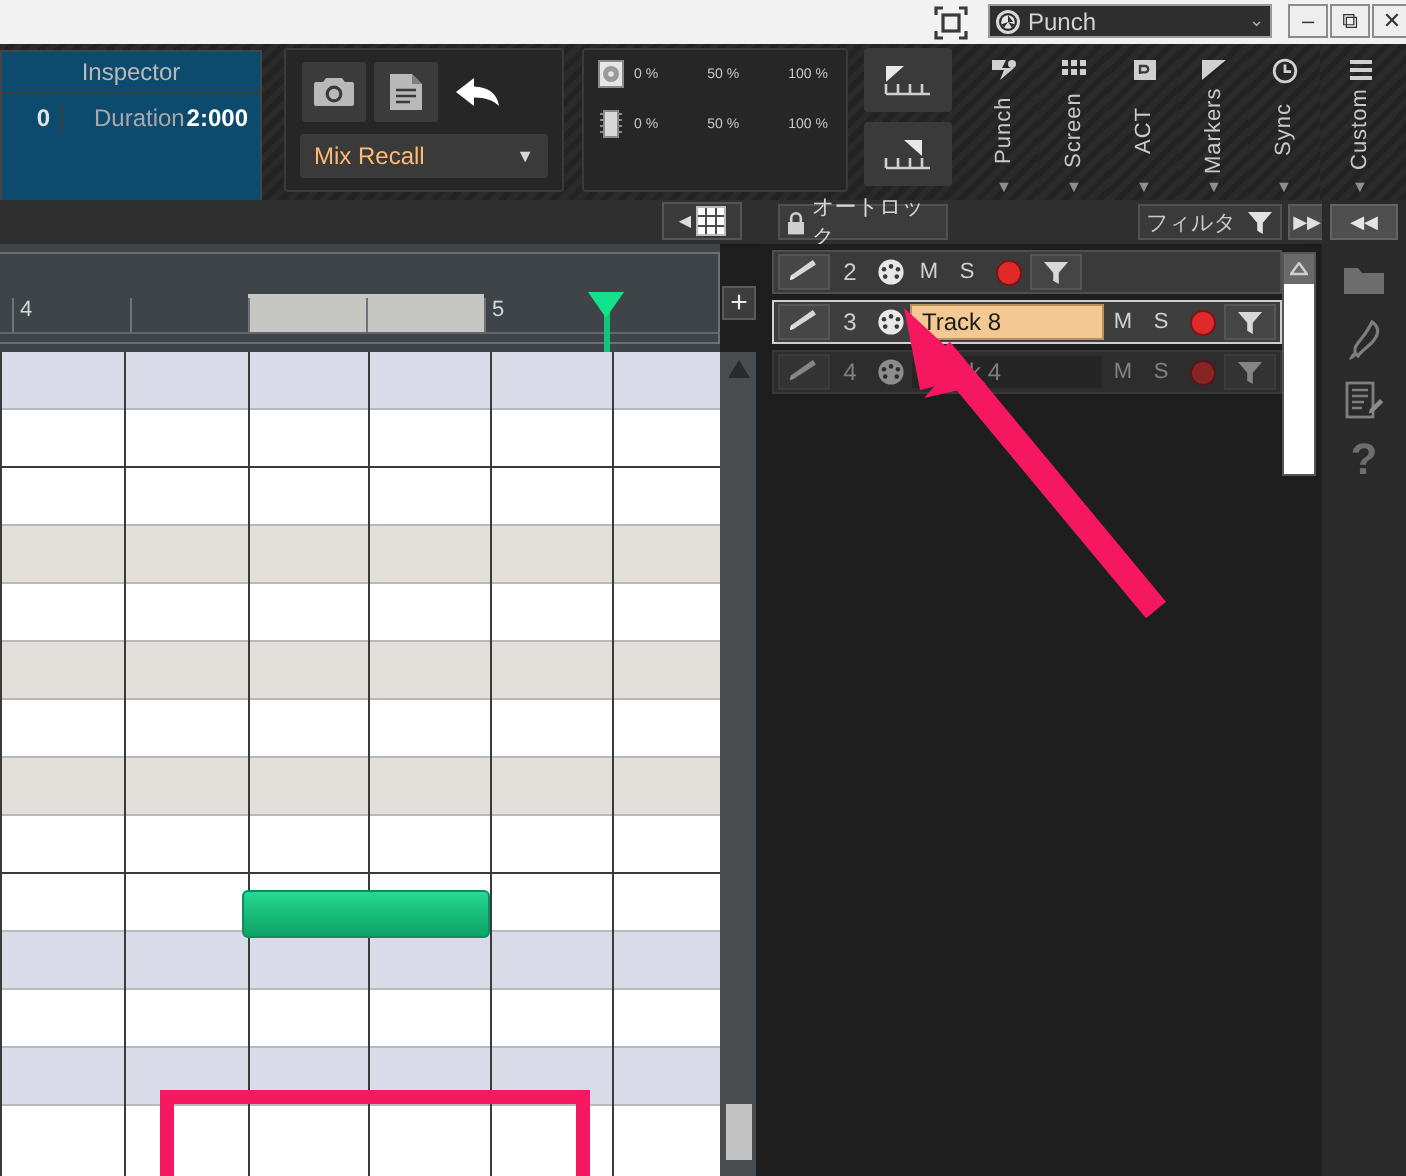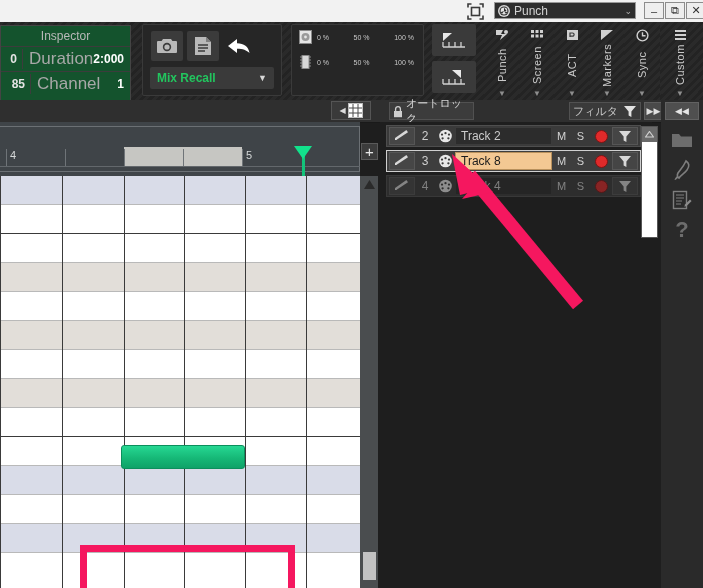--- a/index.html
+++ b/index.html
@@ -30,36 +30,36 @@
   .wbtn-max{left:665px;}
   .wbtn-close{left:686px;}
 
   
   .toolband{left:0;top:22px;width:703px;height:78px;background:#1d1d1d;}
   .hatch{
     background-image:repeating-linear-gradient(135deg,#2a2a2a 0 3px,#232323 3px 6px);
   }
 
   
-  .insp{left:0px;top:25px;width:131px;height:76px;background:#14532d;border:1px solid #444;box-sizing:border-box;}
+  .insp{left:0px;top:25px;width:131px;height:76px;background:#0c4a6e;border:1px solid #444;box-sizing:border-box;}
   .insp-title{height:20px;line-height:20px;text-align:center;color:#b9b9b9;font-size:12px;border-bottom:1px solid #3c3c3c;}
   .insp-row{height:24px;display:flex;align-items:center;border-bottom:1px solid #3c3c3c;}
   .insp-row:last-child{border-bottom:none;}
   .insp-c1{width:24px;text-align:right;padding-right:5px;color:#e4e4e4;font-weight:bold;font-size:12px;}
-  .insp-c2{flex:1;color:#a8a8a8;font-size:17px;padding-left:6px;border-left:1px solid #3c3c3c;}
+  .insp-c2{flex:1;color:#a8a8a8;font-size:12px;padding-left:16px;border-left:1px solid #3c3c3c;}
   .insp-c3{padding-right:6px;color:#ffffff;font-weight:bold;font-size:12px;}
 
   
   .mixgrp{left:142px;top:24px;width:140px;height:72px;background:#262626;border:1px solid #3a3a3a;box-sizing:border-box;border-radius:2px;}
   .mix-btns{display:flex;gap:4px;padding:6px 6px 0 8px;}
   .mix-ib{width:32px;height:30px;background:#3b3b3b;border-radius:2px;display:flex;align-items:center;justify-content:center;}
   .mix-ib.plain{background:transparent;}
   .mix-dd{margin:6px 7px 0 7px;height:22px;background:#3a3a3a;border-radius:2px;display:flex;align-items:center;
           padding:0 7px;justify-content:space-between;}
-  .mix-dd span.lbl{color:#22c55e;font-weight:bold;font-size:12px;}
+  .mix-dd span.lbl{color:#fdba74;font-weight:normal;font-size:12px;}
   .mix-dd span.car{color:#d8d8d8;font-size:9px;}
 
   
   .perf{left:291px;top:24px;width:133px;height:72px;background:#262626;border:1px solid #3a3a3a;box-sizing:border-box;border-radius:2px;}
   .perf-title{height:17px;line-height:17px;text-align:center;color:#9b9b9b;font-size:11px;border-bottom:1px solid #3a3a3a;}
   .perf-row{display:flex;align-items:center;height:25px;padding-left:7px;}
   .perf-ico{width:13px;height:15px;flex:0 0 auto;margin-right:5px;}
   .perf-meter{flex:1;padding-right:7px;}
   .perf-scale{display:flex;justify-content:space-between;font-size:7px;color:#c8c8c8;line-height:8px;padding-right:2px;}
   .perf-bar{height:7px;background:#4a4a4a;margin-top:1px;}
@@ -189,25 +189,20 @@
   <div class="abs wbtn wbtn-close">✕</div>
 
   <div class="abs toolband hatch"></div>
 
   <div class="abs insp">
     <div class="insp-title">Inspector</div>
     <div class="insp-row">
       <span class="insp-c1">0</span>
       <span class="insp-c2">Duration</span>
       <span class="insp-c3">2:000</span>
-    </div>
-    <div class="insp-row">
-      <span class="insp-c1">85</span>
-      <span class="insp-c2">Channel</span>
-      <span class="insp-c3">1</span>
     </div>
   </div>
 
   <div class="abs mixgrp">
     <div class="mix-btns">
       <div class="mix-ib">
         <svg width="22" height="18" viewBox="0 0 22 18">
           <path d="M7 2h8l1.4 2H20a1 1 0 011 1v10a1 1 0 01-1 1H2a1 1 0 01-1-1V5a1 1 0 011-1h3.6z" fill="#b9b9b9"></path>
           <circle cx="11" cy="10" r="4.2" fill="#3b3b3b"></circle>
           <circle cx="11" cy="10" r="2.6" fill="#b9b9b9"></circle>
@@ -498,21 +493,20 @@
               <circle cx="7.5" cy="7" r="6.3" fill="#e8e8e8"></circle>
               <g fill="#3a3a3a">
                 <circle cx="4" cy="5.6" r="1.15"></circle>
                 <circle cx="7.5" cy="4.2" r="1.15"></circle>
                 <circle cx="11" cy="5.6" r="1.15"></circle>
                 <circle cx="4.6" cy="9.3" r="1.15"></circle>
                 <circle cx="10.4" cy="9.3" r="1.15"></circle>
               </g>
             </svg>
           </span>
-          <span class="t-name norm">Track 2</span>
           <span class="t-ms">M</span>
           <span class="t-ms">S</span>
           <span class="t-rec">
             <i></i>
           </span>
           <span class="t-filt">
             <svg width="14" height="13" viewBox="0 0 14 13">
               <path d="M1 1h12L8.4 6.4V12L5.6 10.4V6.4z" fill="#d8d8d8"></path>
             </svg>
           </span>

